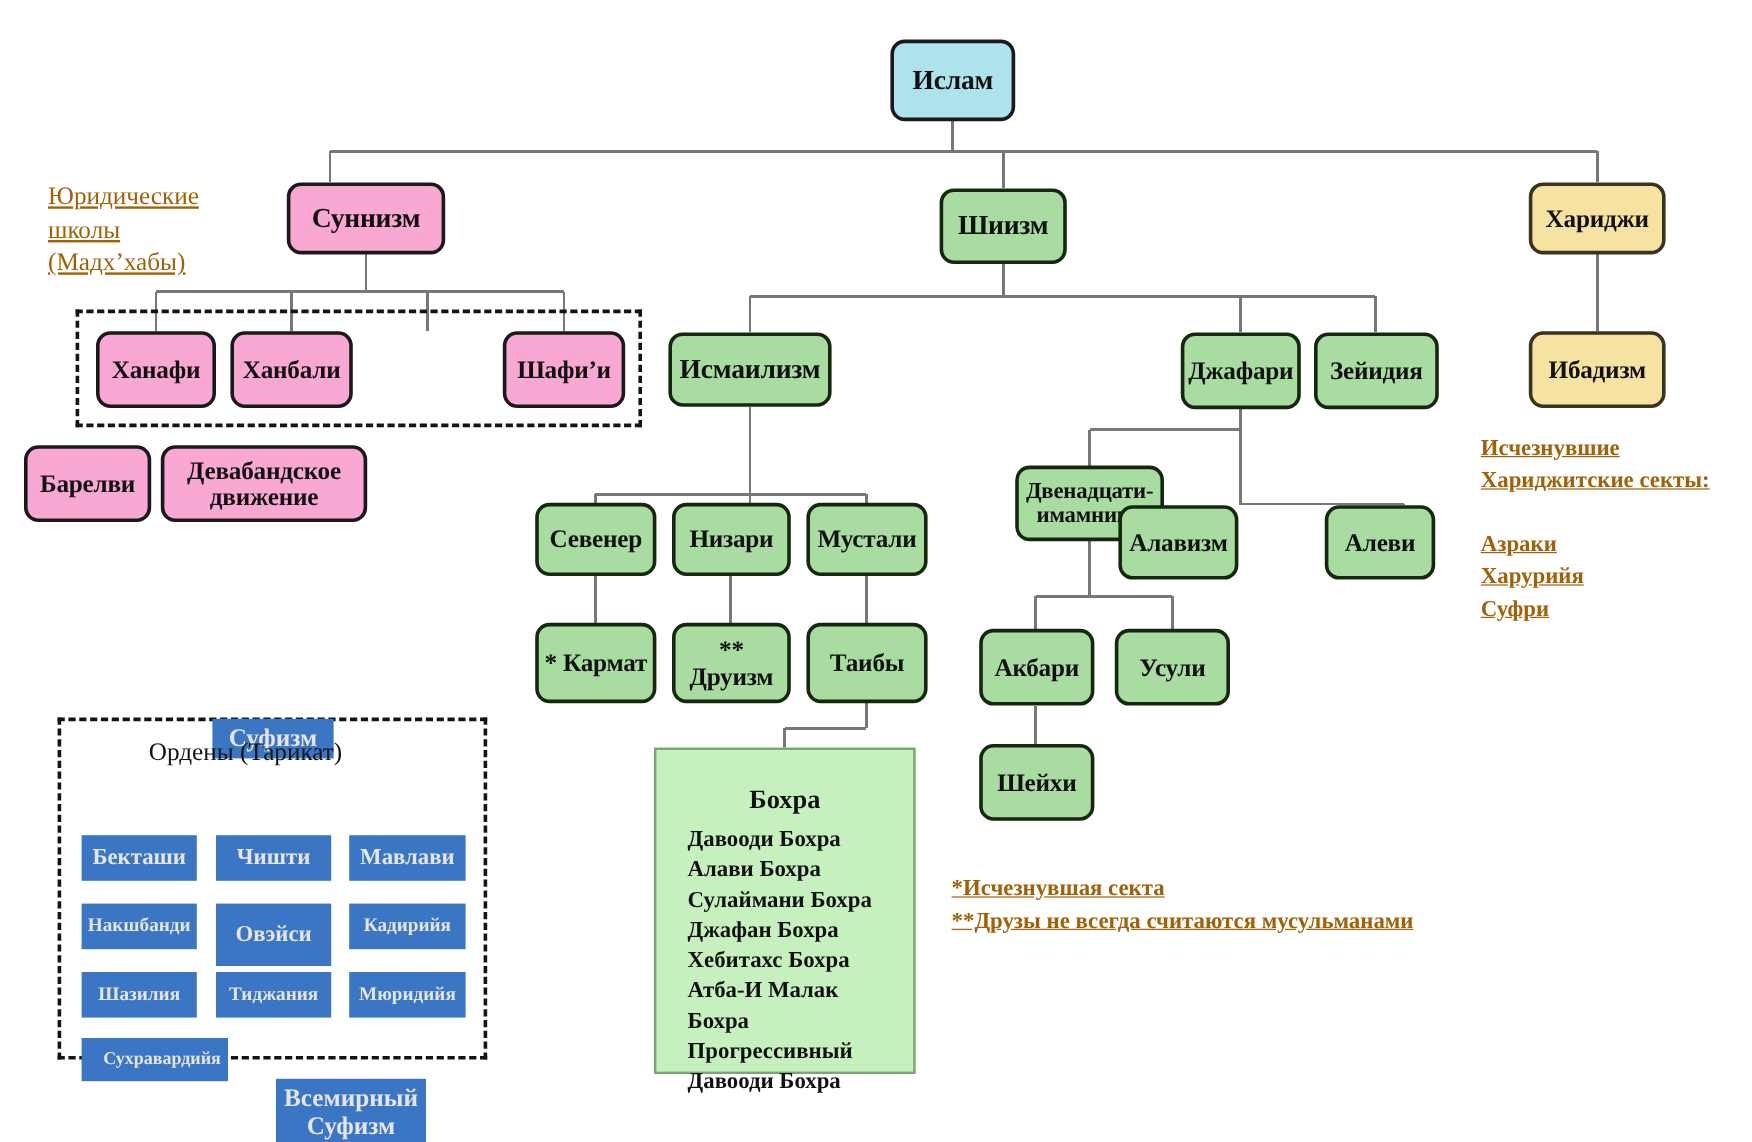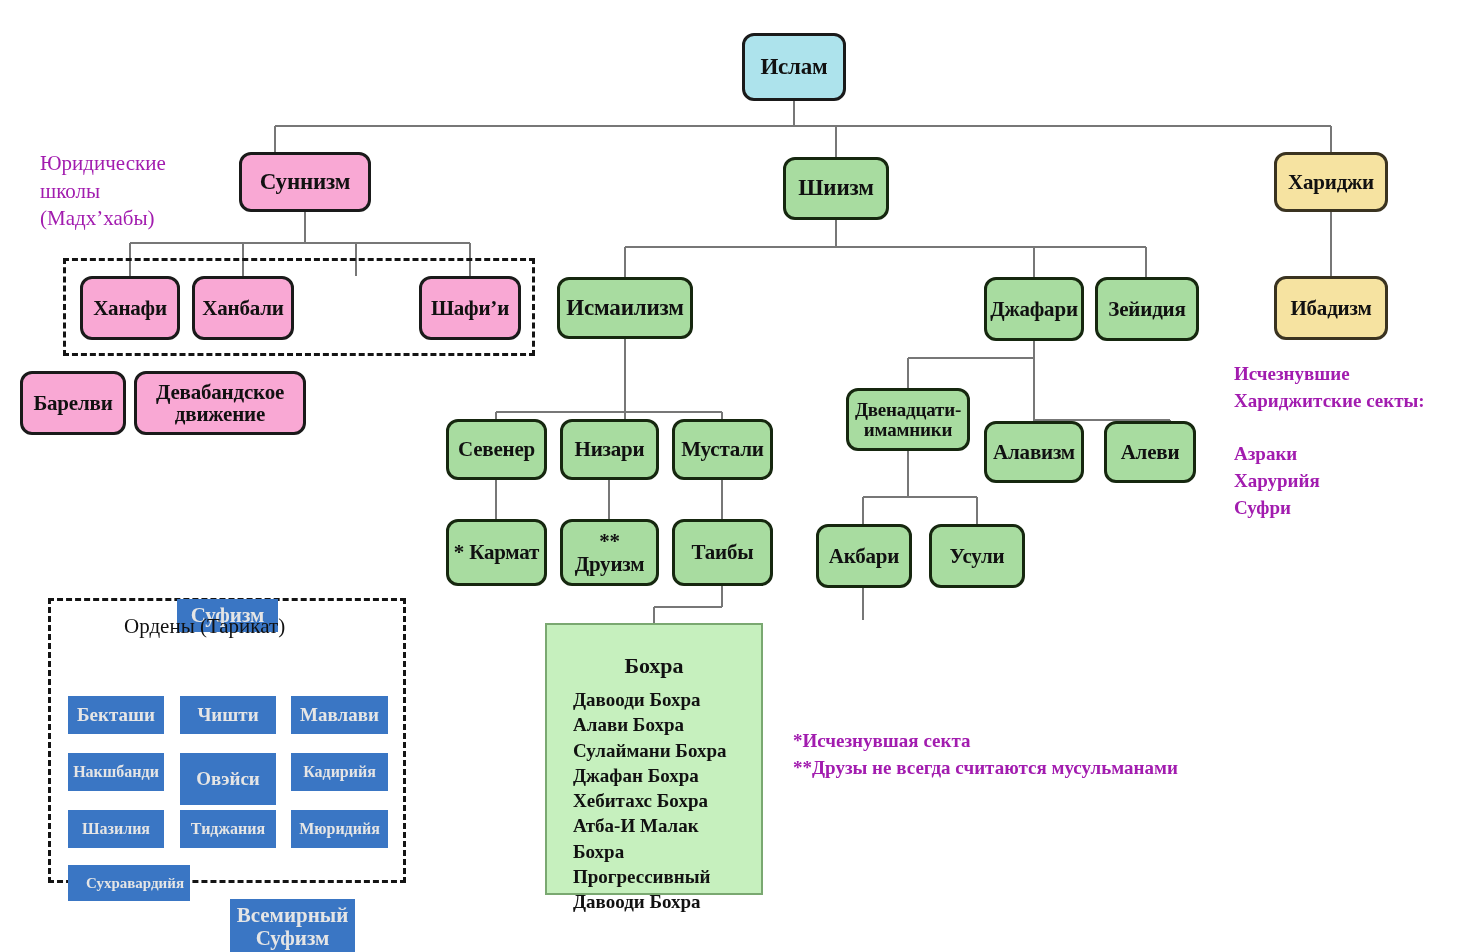--- a/index.html
+++ b/index.html
@@ -54,23 +54,24 @@
     box-sizing:border-box;
     border:3px dashed #141414;
     background:transparent;
     z-index:2;
   }
 
   
   .label{
     position:absolute;
     font-family:"Liberation Serif","DejaVu Serif",serif;
-    color:#a21caf;
+    color:#a16207;
     z-index:4;
     white-space:pre-line;
+    text-decoration:underline;
   }
   .label.serif-lg{font-size:21px; line-height:1.32;}
   .label.bold-sm{font-family:"Liberation Serif","DejaVu Serif",serif;font-weight:bold;font-size:19px;line-height:1.42;}
 
   
   #bohra-panel{
     position:absolute;
     box-sizing:border-box;
     background:#C6F0BE;
     border:2px solid #7aa871;
@@ -252,32 +253,35 @@
 Друизм</span>
   </div>
   <div class="node c-shia t19" style="left:672px;top:519px;width:101px;height:67px;">
     <span>Таибы</span>
   </div>
 
   <div class="node c-shia t17" style="left:846px;top:388px;width:124px;height:63px;">
     <span>Двенадцати-
 имамники</span>
   </div>
-  <div class="node c-shia t19" style="left:984px;top:421px;width:100px;height:62px;">
+  <div class="node c-shia t19" style="left:932px;top:421px;width:100px;height:62px;">
     <span>Алавизм</span>
   </div>
   <div class="node c-shia t19" style="left:1104px;top:421px;width:92px;height:62px;">
     <span>Алеви</span>
   </div>
 
   <div class="node c-shia t19" style="left:816px;top:524px;width:96px;height:64px;">
     <span>Акбари</span>
   </div>
   <div class="node c-shia t19" style="left:929px;top:524px;width:96px;height:64px;">
     <span>Усули</span>
+  </div>
+  <div class="node c-shia t19" style="left:816px;top:620px;width:96px;height:64px;">
+    <span>Шейхи</span>
   </div>
 
   <div id="bohra-panel" style="left:545px;top:623px;width:218px;height:272px;">
     <div id="bohra-title">Бохра</div>
     <div class="bohra-item">Давооди Бохра</div>
     <div class="bohra-item">Алави Бохра</div>
     <div class="bohra-item">Сулаймани Бохра</div>
     <div class="bohra-item">Джафан Бохра</div>
     <div class="bohra-item">Хебитахс Бохра</div>
     <div class="bohra-item">Атба-И Малак Бохра</div>

